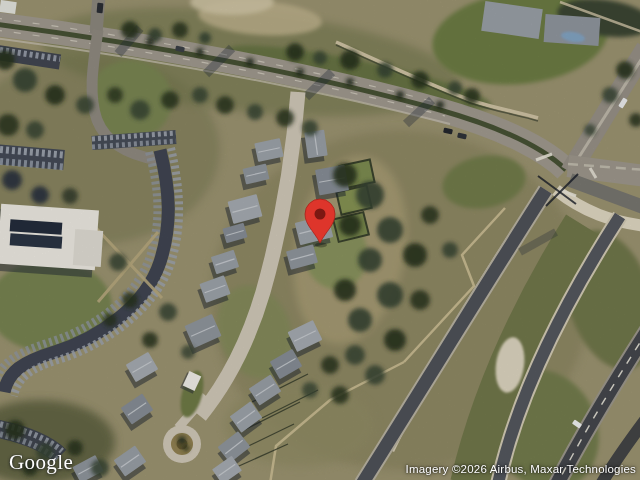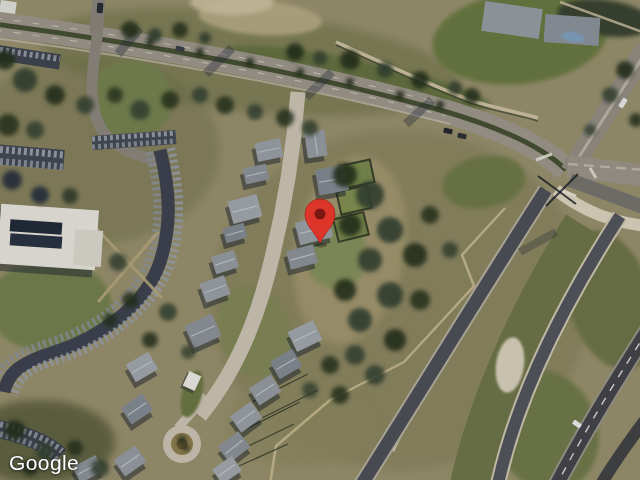--- a/index.html
+++ b/index.html
@@ -2,21 +2,21 @@
 <html><head>
 <meta charset="utf-8">
 <style>
   html,body{margin:0;padding:0;background:#202124;}
   .map-frame{position:relative;width:640px;height:480px;overflow:hidden;
     font-family:"Liberation Sans", sans-serif;background:#99916f;}
   .map-frame svg{position:absolute;left:0;top:0;display:block;}
   .google-logo{position:absolute;left:9px;bottom:5px;color:#ffffff;
     font-size:21px;font-weight:500;letter-spacing:.4px;
     text-shadow:0 0 3px rgba(60,64,67,.75),0 1px 3px rgba(0,0,0,.55),0 0 1px rgba(0,0,0,.6);
-    cursor:pointer;user-select:none;}
+    cursor:pointer;user-select:none;font-family:Liberation Serif, serif;}
   .attribution{position:absolute;right:4px;bottom:5px;color:#ffffff;
     font-size:11.5px;letter-spacing:.2px;
     text-shadow:0 0 2px rgba(0,0,0,.9),0 0 4px rgba(0,0,0,.65);user-select:none;}
 </style>
 </head>
 <body>
 
 <div class="map-frame">
   <svg width="640" height="480" viewBox="0 0 640 480">
     <defs>
@@ -322,13 +322,14 @@
       </g>
     <rect width="640" height="480" fill="#888888" filter="url(#grain)" opacity="0.07"></rect>
     <g>
         <ellipse cx="321" cy="245" rx="6" ry="2.5" fill="#000000" opacity="0.3"></ellipse>
         <path d="M 320,243 C 314,231 305,225 305,214 A 15 15 0 1 1 335,214 C 335,225 326,231 320,243 Z" fill="#de352b" stroke="#a8221a" stroke-width="0.8"></path>
         <circle cx="320" cy="214" r="5.5" fill="#7c1812"></circle>
       </g>
   </svg>
 
   <div class="google-logo">Google</div>
+  <div class="attribution">Imagery ©2026 Airbus, Maxar Technologies</div>
 </div>
 
 </body></html>

